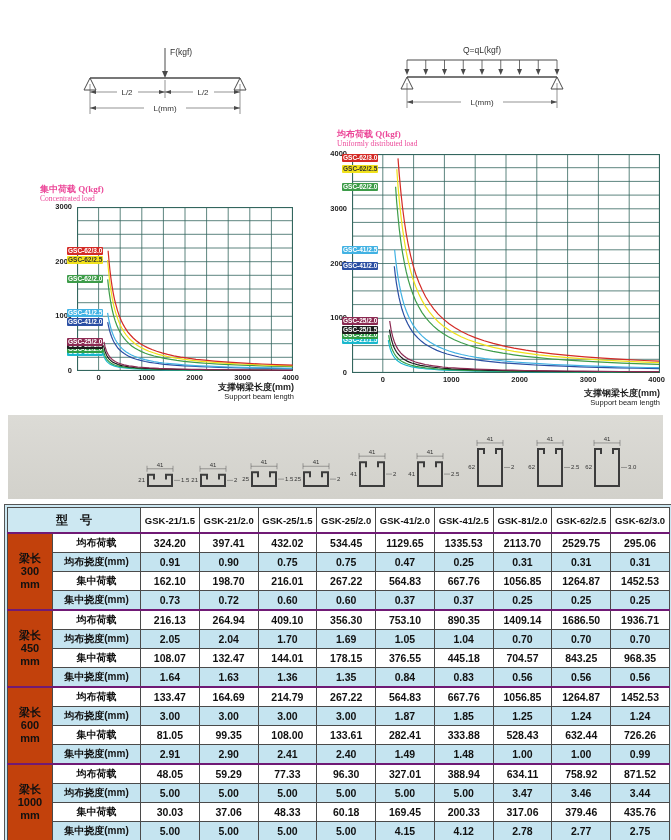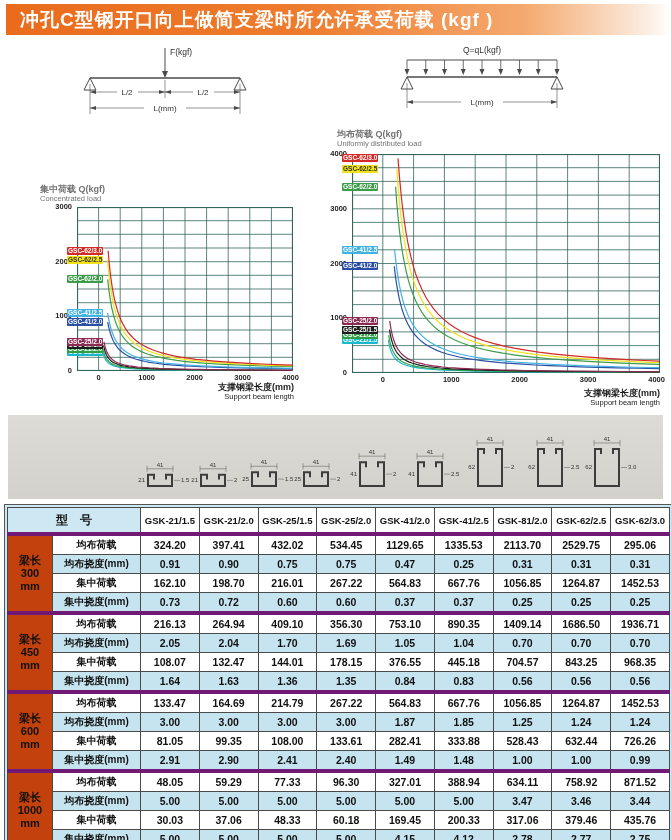--- a/index.html
+++ b/index.html
@@ -6,21 +6,21 @@
   .page{position:relative;width:671px;height:840px;background:#fff;overflow:hidden;
         font-family:"Liberation Sans","DejaVu Sans",sans-serif;color:#111;}
   .title-bar{position:absolute;left:6px;top:4px;right:0;height:31px;
         background:linear-gradient(90deg,#ea6b1c 0%,#ee7c2e 45%,#f5a96f 78%,#fcebdd 96%,#ffffff 100%);
         color:#fff;font-size:19px;font-weight:bold;line-height:31px;padding-left:14px;letter-spacing:1px;white-space:nowrap;}
   .diagrams{position:absolute;left:0;top:40px;width:671px;height:95px;}
   svg text{font-family:"Liberation Sans","DejaVu Sans",sans-serif;}
   .chart{position:absolute;background:#fff;}
   #chart0{left:77px;top:207px;width:216px;height:164px;}
   #chart1{left:352px;top:154px;width:308px;height:219px;}
-  .chart-head{position:absolute;color:#737373;line-height:10px;}
+  .chart-head{position:absolute;color:#ec4899;line-height:10px;font-family:Liberation Serif, serif;}
   .chart-head .zh{font-size:9px;font-weight:bold;}
   .chart-head .en{font-size:7.5px;}
   #chart0-head{left:40px;top:184px;}
   #chart1-head{left:337px;top:129px;}
   .chart-xlabel{position:absolute;text-align:right;color:#222;line-height:10px;}
   #chart0-xlabel{left:160px;top:382px;width:134px;}
   #chart1-xlabel{left:526px;top:388px;width:134px;}
   .ytick{position:absolute;left:-5px;transform:translateX(-100%);font-size:7.5px;font-weight:bold;color:#222;line-height:8px;}
   .xtick{position:absolute;font-size:7.5px;font-weight:bold;color:#222;width:34px;text-align:center;line-height:8px;}
   .chip{position:absolute;left:-10px;font-size:6.5px;font-weight:bold;line-height:8px;padding:0 1px;white-space:nowrap;border-radius:1px;z-index:3;}
@@ -29,28 +29,27 @@
   .table-panel{position:absolute;left:4px;top:504px;width:663px;background:#cde8f2;border:1px solid #555;padding:2px;}
   table{width:100%;border-collapse:collapse;table-layout:fixed;}
   th,td{border:1px solid #4a4a4a;text-align:center;padding:0;overflow:hidden;}
   thead th{height:24px;font-size:9.5px;background:#fff;font-weight:bold;}
   thead th.corner{background:#cde8f2;font-size:12px;}
   tbody th,tbody td{height:18px;}
   td{font-size:10.5px;font-weight:bold;background:#fff;}
   .rlabel{font-size:10px;font-weight:bold;background:#fff;}
   tr.blue td,tr.blue .rlabel{background:#c5e4f0;}
   .glabel{background:#c2410c;font-size:11px;font-weight:bold;line-height:13px;}
-  tr.group-start th,tr.group-start td{border-top:4px solid #701a75;}
+  tr.group-start th,tr.group-start td{border-top:2px solid #701a75;}
 </style>
 </head>
 <body>
 
 <div class="page">
 
-  <div class="title-bar">冲孔C型钢开口向上做简支梁时所允许承受荷载 (kgf )</div>
 
   <svg class="diagrams" viewBox="0 0 671 95" width="671" height="95">
     <g stroke="#4a4a4a" fill="none">
       <line x1="165" y1="8" x2="165" y2="34" stroke-width="1"></line>
       <polygon points="165,38 162,31 168,31" fill="#4a4a4a" stroke="none"></polygon>
       <line x1="90" y1="38" x2="240" y2="38" stroke-width="1.4"></line>
       <path d="M90,38 L84,50 L96,50 Z" stroke-width="1"></path>
       <path d="M240,38 L234,50 L246,50 Z" stroke-width="1"></path>
       <line x1="90" y1="44" x2="90" y2="74" stroke-width="0.6"></line>
       <line x1="240" y1="44" x2="240" y2="74" stroke-width="0.6"></line>

